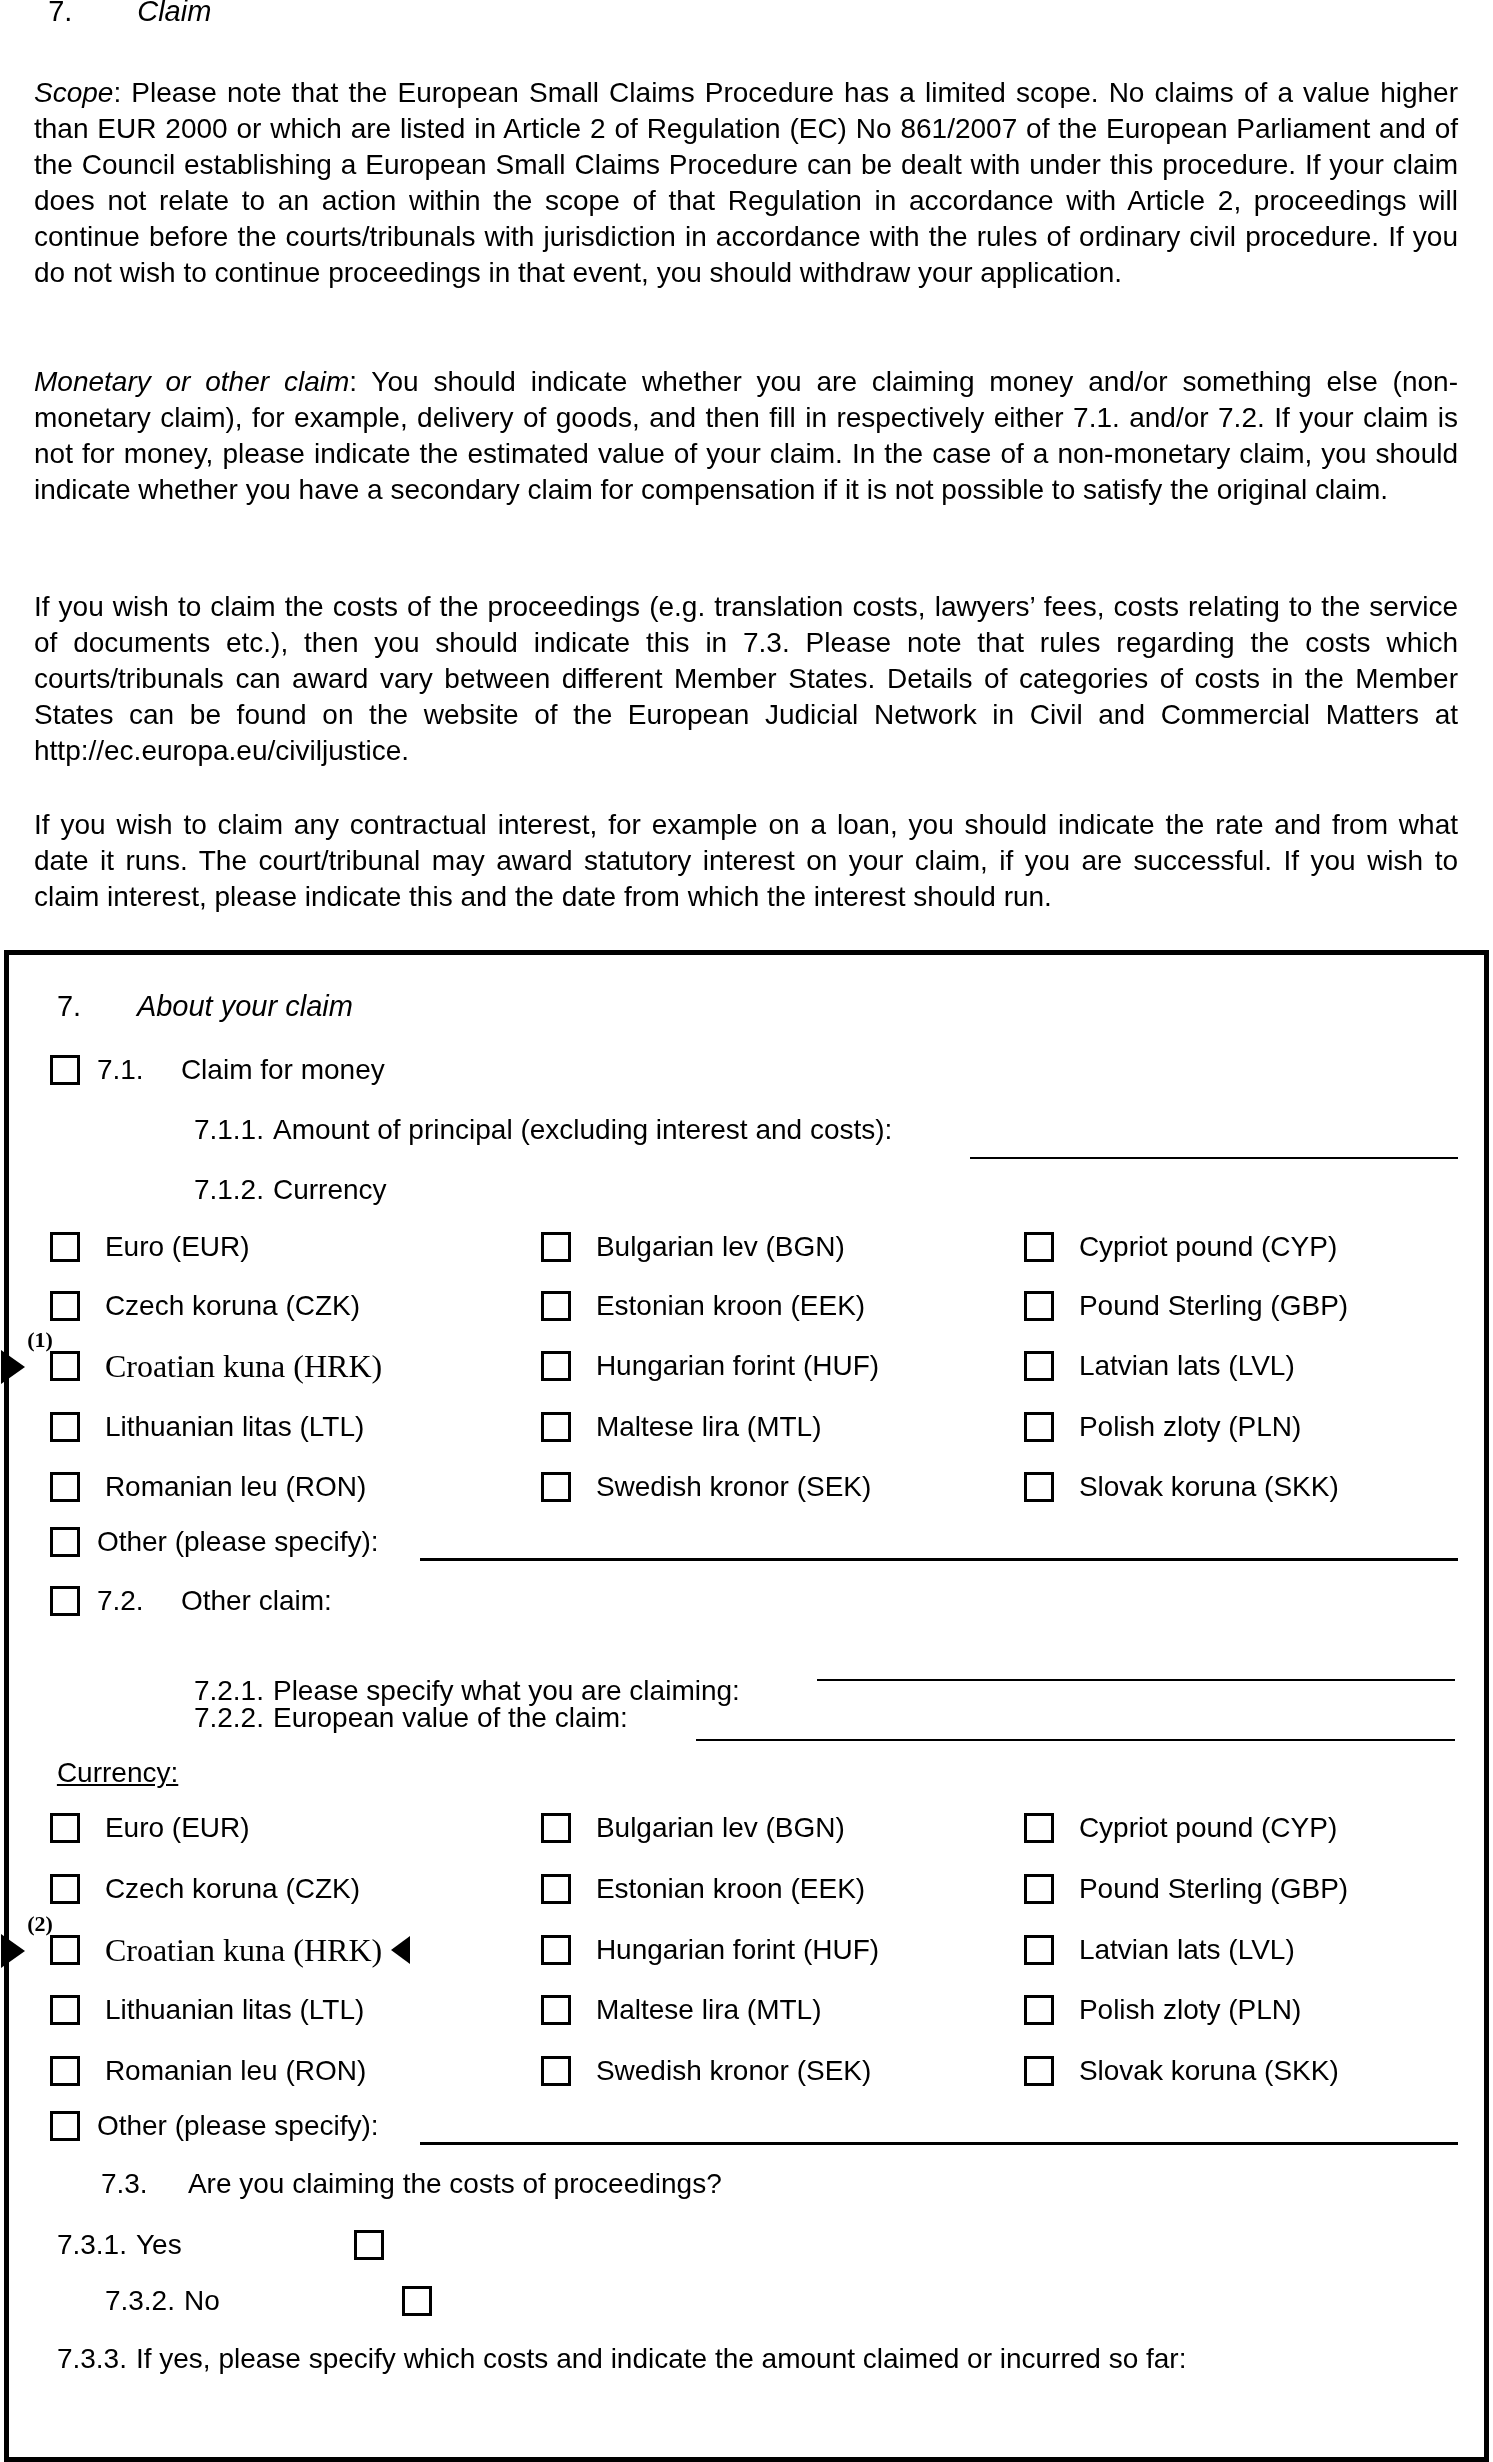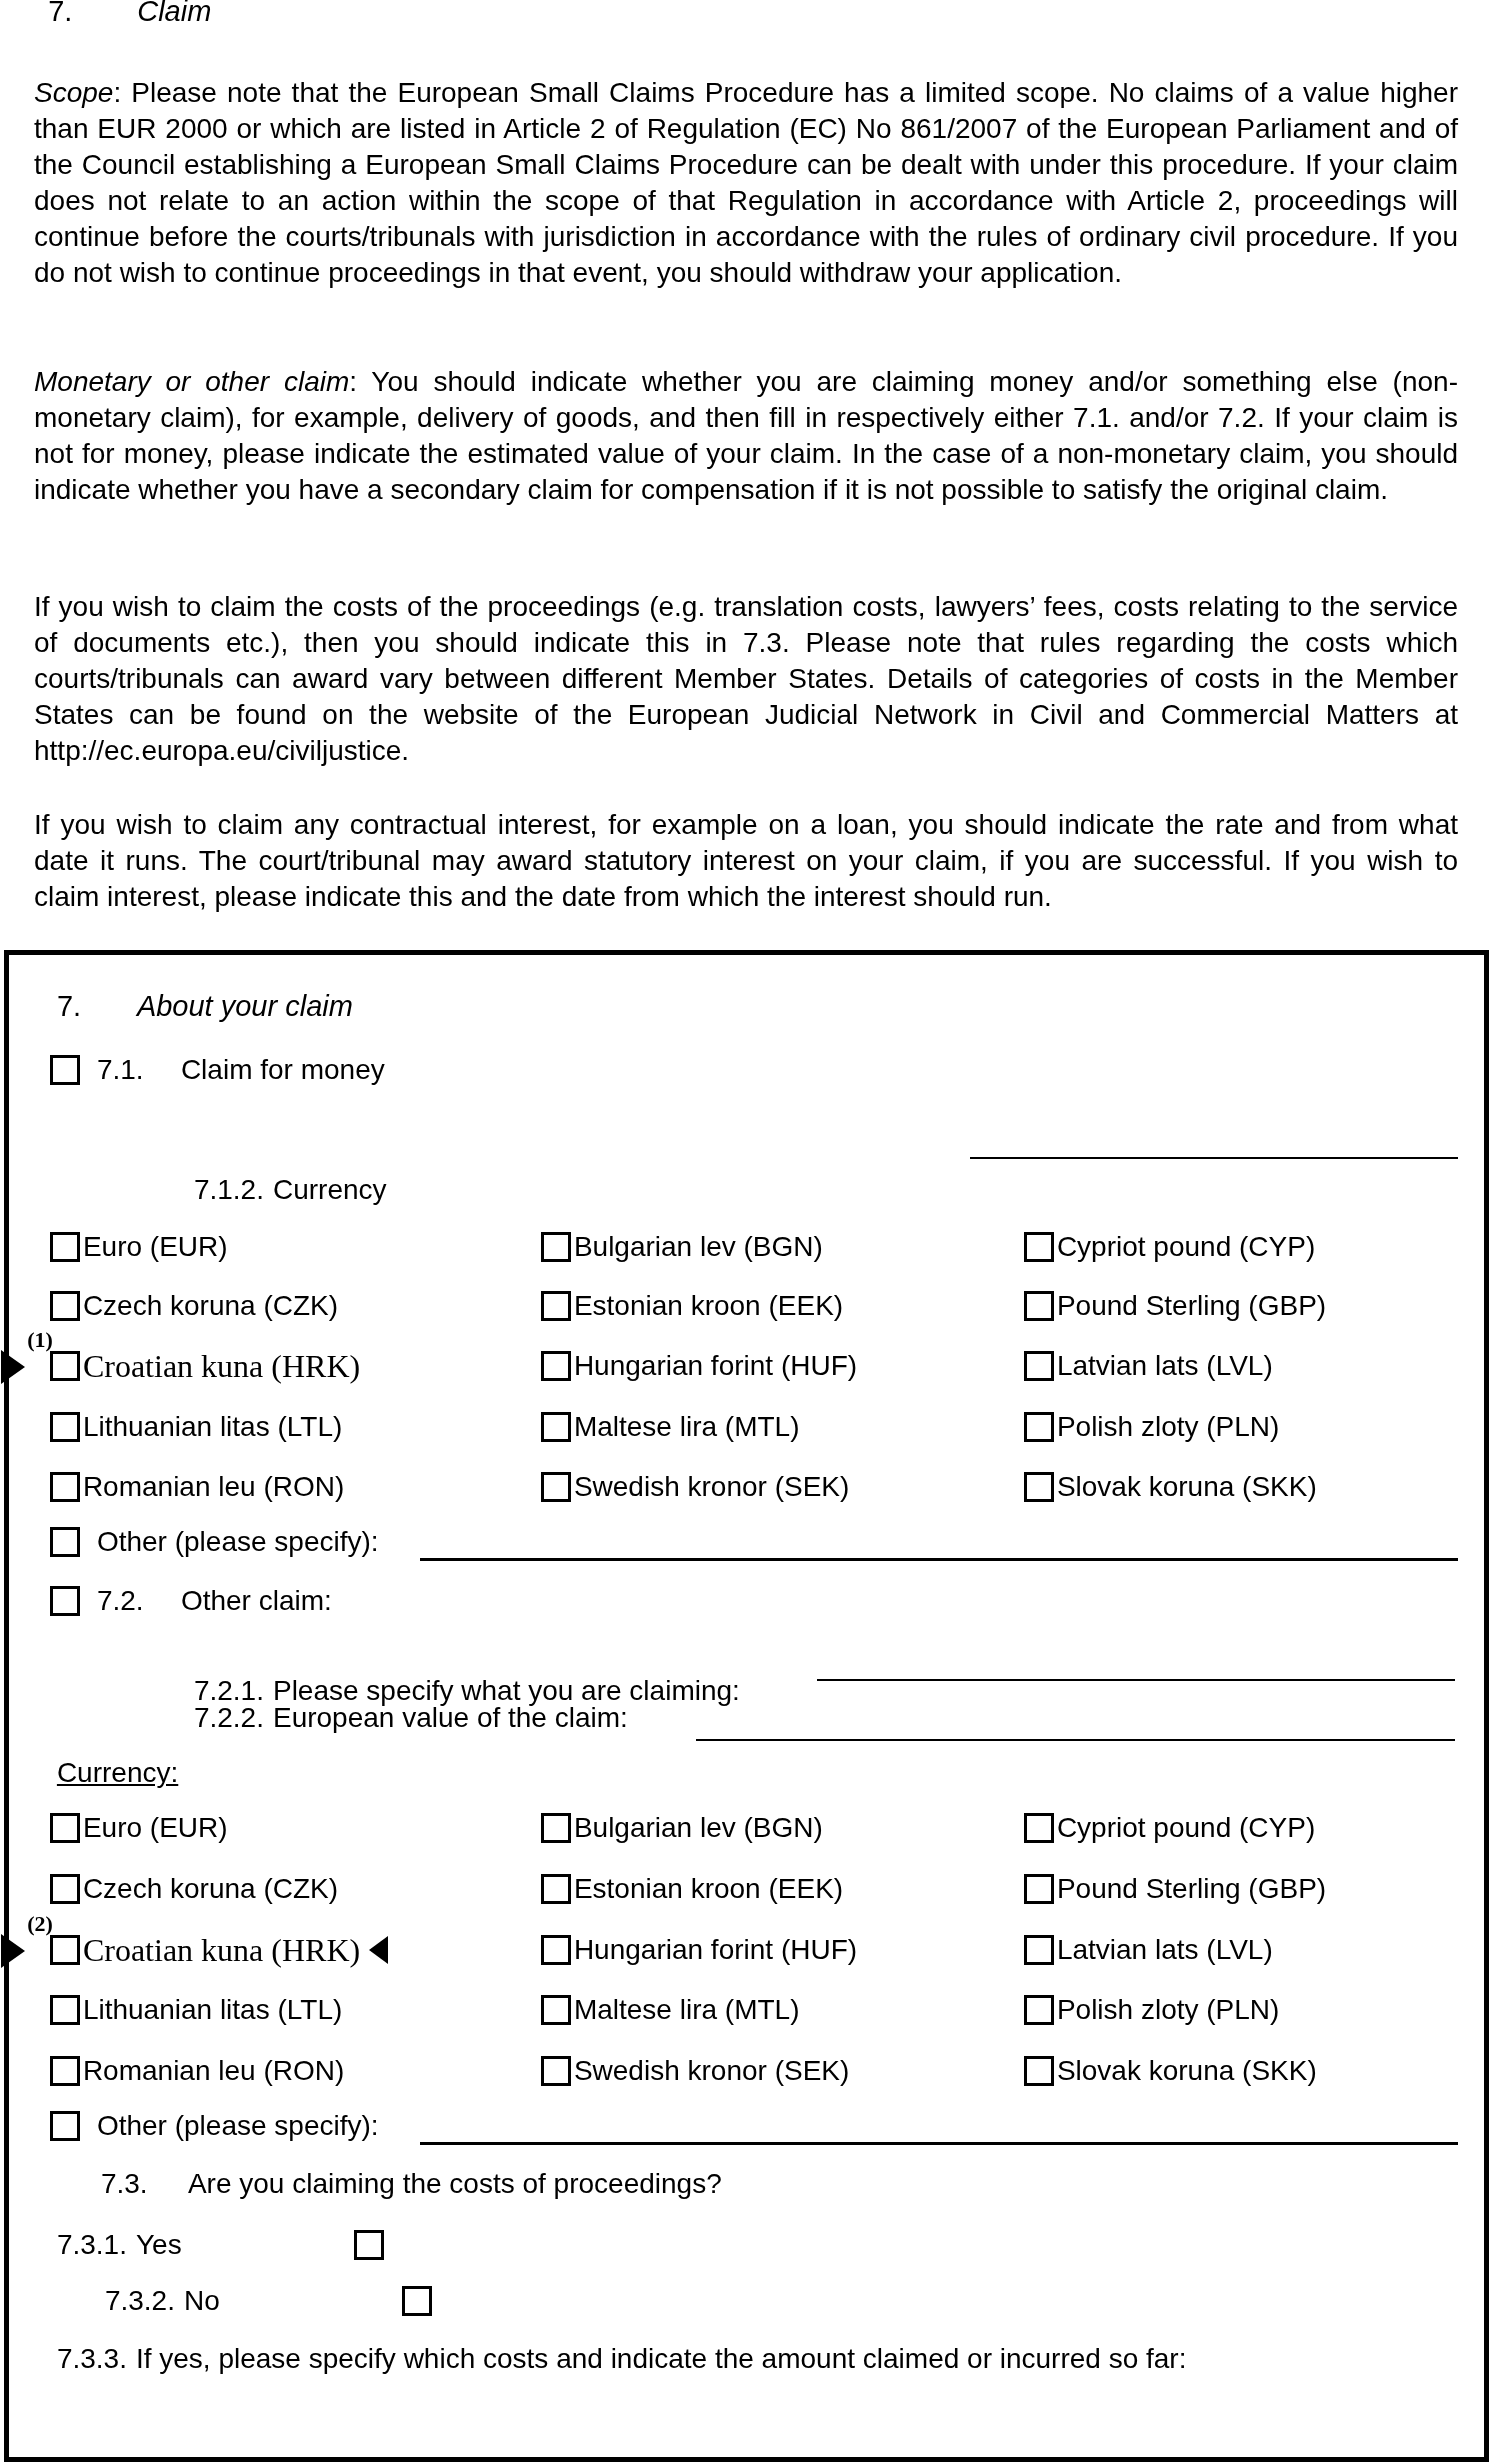--- a/index.html
+++ b/index.html
@@ -48,21 +48,21 @@
 
   .uline{position:absolute;height:0;border-bottom:2.6px solid #000;}
   .ul-711{left:961px;top:202px;width:488px;}
   .ul-other1{left:411px;top:603px;width:1038px;border-bottom-width:3.2px;}
   .ul-721{left:808px;top:724px;width:638px;}
   .ul-722{left:687px;top:784px;width:759px;}
   .ul-other2{left:411px;top:1187px;width:1038px;border-bottom-width:3.2px;}
 
   
   .cur-cell{position:absolute;display:flex;align-items:center;height:34px;white-space:nowrap;}
-  .cur-label{margin-left:3px;}
+  .cur-label{margin-left:25px;}
   .inserted{font-family:"Liberation Serif",serif;font-size:32px;text-align:right;}
 
   
   .amendment-marker{position:absolute;width:58px;height:58px;}
   .mk-1{left:1.3px;top:1329px;}
   .mk-2{left:1.3px;top:1913px;}
   .mk-sup{position:absolute;left:26px;top:0;font-family:"Liberation Serif",serif;
           font-weight:bold;font-size:22px;line-height:22px;}
   .tri-right{position:absolute;left:0;top:21px;width:0;height:0;
              border-top:17px solid transparent;border-bottom:17px solid transparent;
@@ -99,20 +99,23 @@
     <div class="sec-title">
       <span class="num">7.</span><span class="ttl">About your claim</span>
     </div>
 
     <div class="frow row-71">
       <span class="cbx"></span>
       <span class="num-col">7.1.</span>
       <span class="lbl">Claim for money</span>
     </div>
 
+    <div class="sub-row row-711">
+      <span class="sub-num">7.1.1.</span><span>Amount of principal (excluding interest and costs):</span>
+    </div>
     <div class="uline ul-711"></div>
 
     <div class="sub-row row-712">
       <span class="sub-num">7.1.2.</span><span>Currency</span>
     </div>
 
     <div id="grid-currency-1">
         <div class="cur-cell" style="left: 41px; top: 275px;">
           <span class="cbx"></span>
           <span class="cur-label">Euro (EUR)</span>

